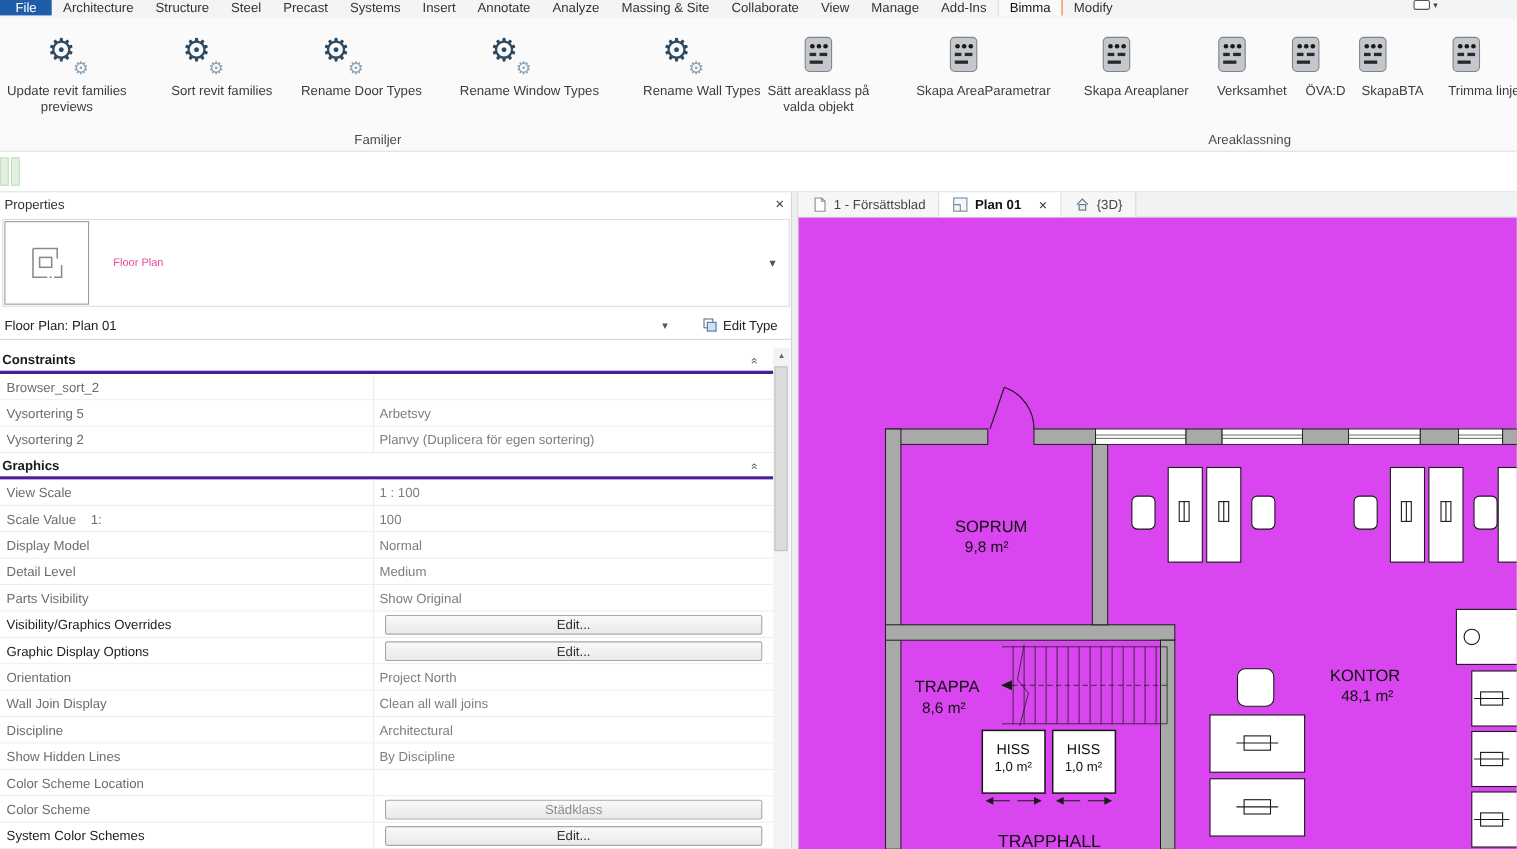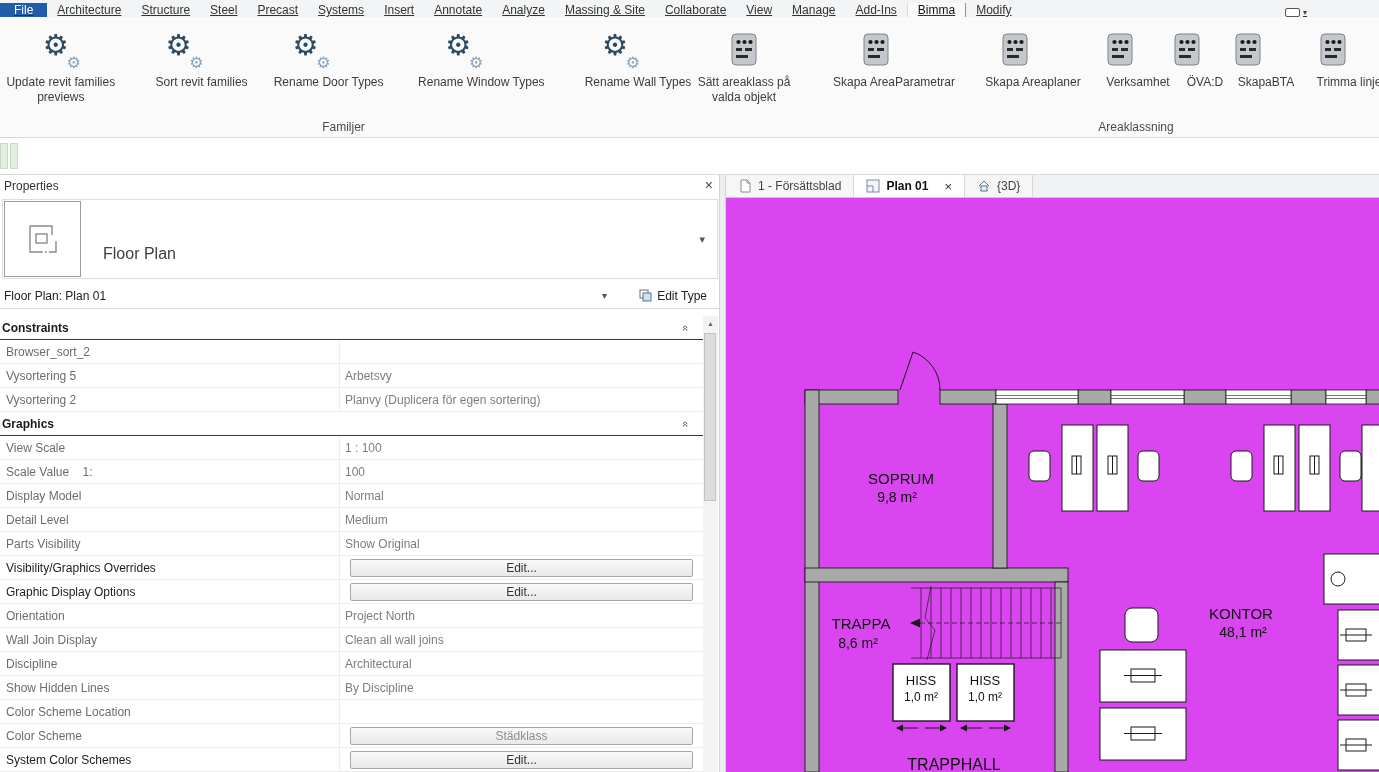--- a/index.html
+++ b/index.html
@@ -2,21 +2,21 @@
 <html><head>
 <meta charset="utf-8">
 <style>
   * { margin:0; padding:0; box-sizing:border-box; }
   html,body { width:1379px; height:772px; overflow:hidden; background:#fff;
     font-family:"Liberation Sans", sans-serif; }
   .app { position:relative; width:1379px; height:772px; background:#fff; }
 
   
   .tabbar { position:absolute; left:0; top:0; width:100%; height:17px; background:#f3f4f5;
-    display:flex; align-items:flex-end; font-size:12px; color:#333;text-decoration:underline; }
+    display:flex; align-items:flex-start; font-size:12px; color:#333; }
   .tab { display:flex; align-items:center; padding:0 10px; white-space:nowrap; cursor:default; }
   .tab.file { background:#1f5da8; color:#fff; padding:0 14px; }
   .tab.active { background:#fafafa; color:#111; border-left:1px solid #d9d9d9; border-right:1px solid #f97316; }
   .winswitch { margin-left:auto; margin-right:66px; display:flex; align-items:center; gap:3px; padding:0 6px; }
   .wrect { width:15px; height:9px; border:1px solid #555; border-radius:2px; background:#fff; }
   .warrow { font-size:8px; color:#444; }
 
   
   .ribbon { position:absolute; left:0; top:17px; width:100%; height:121px; background:#fafafa;
     border-bottom:1px solid #d9d9d9; display:flex; }
@@ -42,42 +42,42 @@
   
   .props { position:absolute; left:0; top:175px; width:720px; height:597px; background:#fff;
     border-right:1px solid #d5d5d5; font-size:12px; }
   .ptitle { position:absolute; left:0; top:0; height:22px; width:100%;
     display:flex; align-items:center; padding-left:4px; color:#333; }
   .pclose { position:absolute; right:6px; top:2px; font-size:14px; color:#444; cursor:default; }
   .selector { position:absolute; left:2px; top:24px; width:716px; height:80px; background:#fff;
     border:1px solid #ddd; }
   .sel-iconbox { position:absolute; left:1px; top:1px; width:77px; height:76px; background:#fff;
     border:1px solid #9c9c9c; display:flex; align-items:center; justify-content:center; }
-  .sel-label { position:absolute; left:100px; top:15px; height:78px; display:flex; align-items:center;
-    font-size:16px; color:#404040; }
+  .sel-label { position:absolute; left:100px; top:0; height:78px; display:flex; align-items:center;
+    font-size:10px; color:#ec4899; }
   .sel-caret { position:absolute; right:12px; top:0; height:78px; display:flex; align-items:center;
     color:#555; font-size:11px; }
   .typebar { position:absolute; left:0; top:108px; width:100%; height:26px; border-bottom:1px solid #d8d8d8; }
   .typelabel { position:absolute; left:4px; top:0; height:25px; display:flex; align-items:center; color:#222; }
   .typechevron { position:absolute; left:602px; top:0; height:25px; display:flex; align-items:center;
     color:#555; font-size:10px; }
   .edittype { position:absolute; right:12px; top:0; height:25px; display:flex; align-items:center;
     gap:5px; color:#222; cursor:default; }
   .ptable { position:absolute; left:0; top:141px; width:703px; }
   .prow { display:flex; height:24px; border-bottom:1px solid #ececec; align-items:center; background:#fff; }
   .pname { width:340px; height:100%; display:flex; align-items:center; padding-left:6px;
     color:#6c6c6c; border-right:1px solid #ececec; overflow:hidden; white-space:nowrap; }
   .pname.emph { color:#1d1d1d; }
   .pval { flex:1; height:100%; display:flex; align-items:center; padding:0 5px; color:#7d7d7d;
     overflow:hidden; white-space:nowrap; }
   .pval.btncell { padding:0 10px; }
   .pbtn { width:100%; height:18px; font-size:12px; color:#333; font-family:inherit;
     background:linear-gradient(#f9f9f9,#e9e9e9); border:1px solid #a6a6a6; border-radius:2px; }
   .pbtn.muted { color:#8d8d8d; }
-  .prow.psection { border-bottom:1px solid #4c1d95; }
+  .prow.psection { border-bottom:3px solid #4c1d95; }
   .sname { font-weight:bold; color:#1a1a1a; padding-left:2px; flex:1; }
   .collapse { margin-right:14px; }
   .rot { display:inline-block; transform:rotate(90deg); font-size:11px; color:#555; }
   .pscroll { position:absolute; right:1px; top:141px; width:15px; height:456px; background:#f3f3f3; }
   .pscroll .sup { height:15px; display:flex; align-items:center; justify-content:center;
     font-size:7px; color:#666; }
   .pscroll .thumb { position:absolute; left:1px; top:17px; width:12px; height:168px;
     background:#dcdcdc; border:1px solid #c2c2c2; }
 
   

